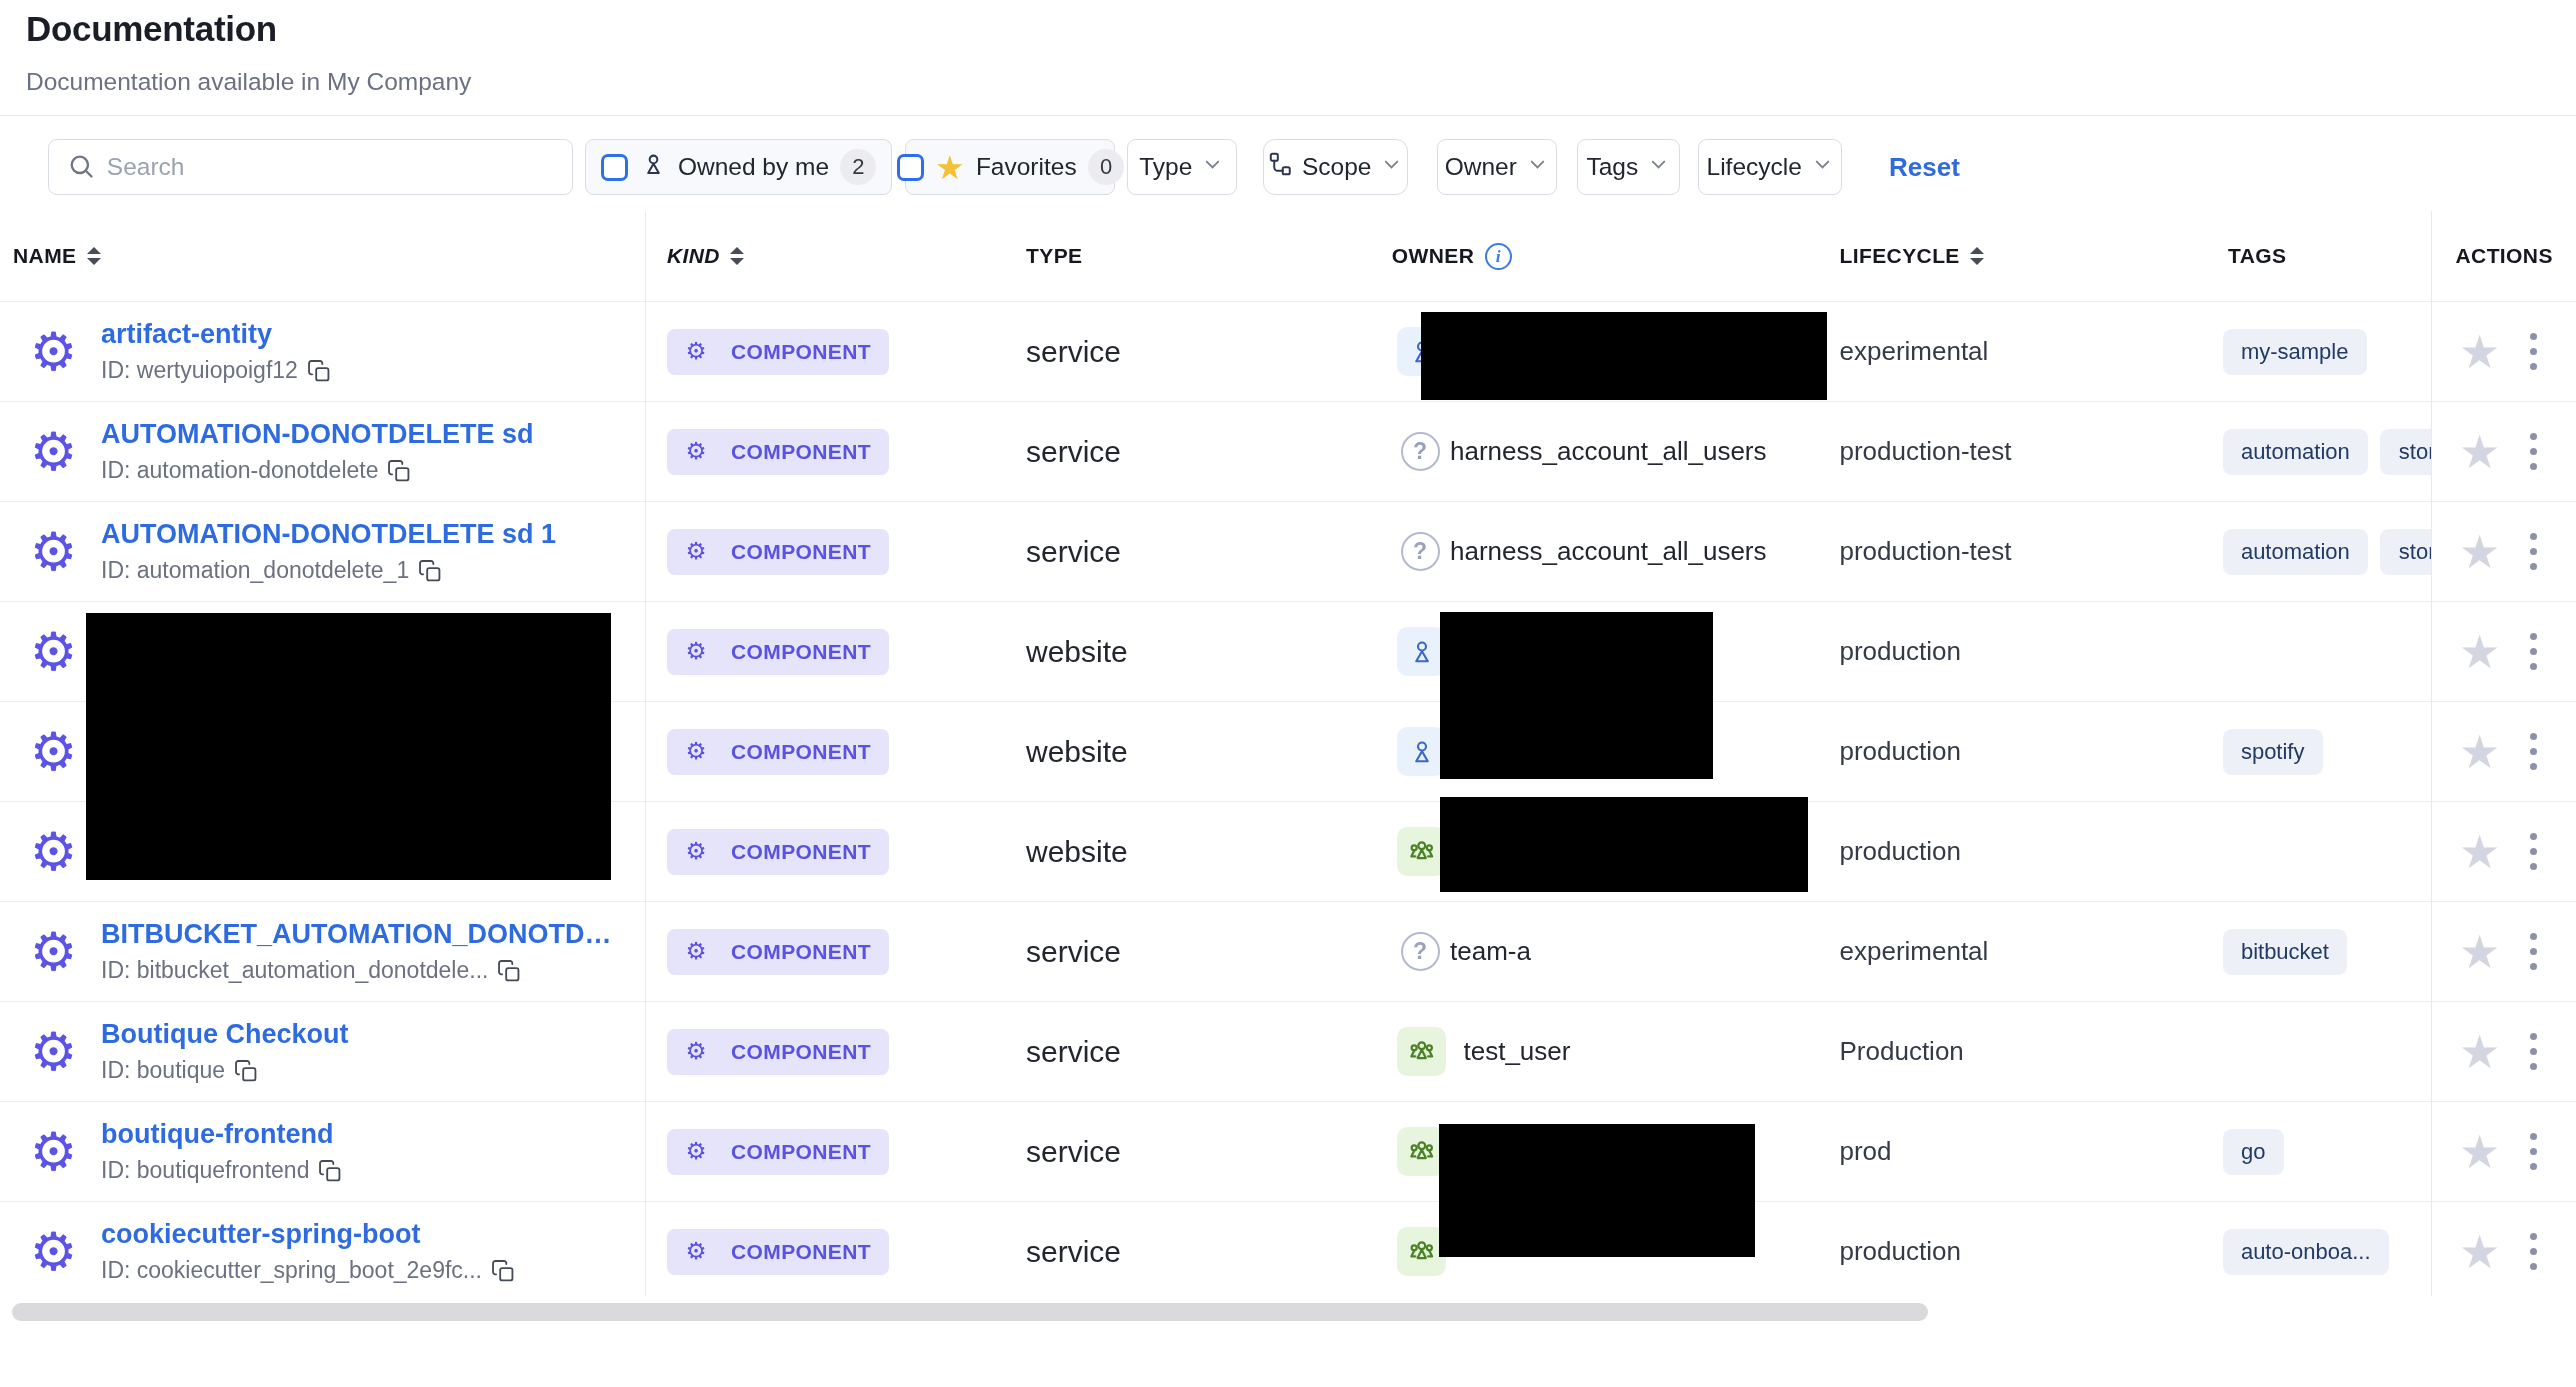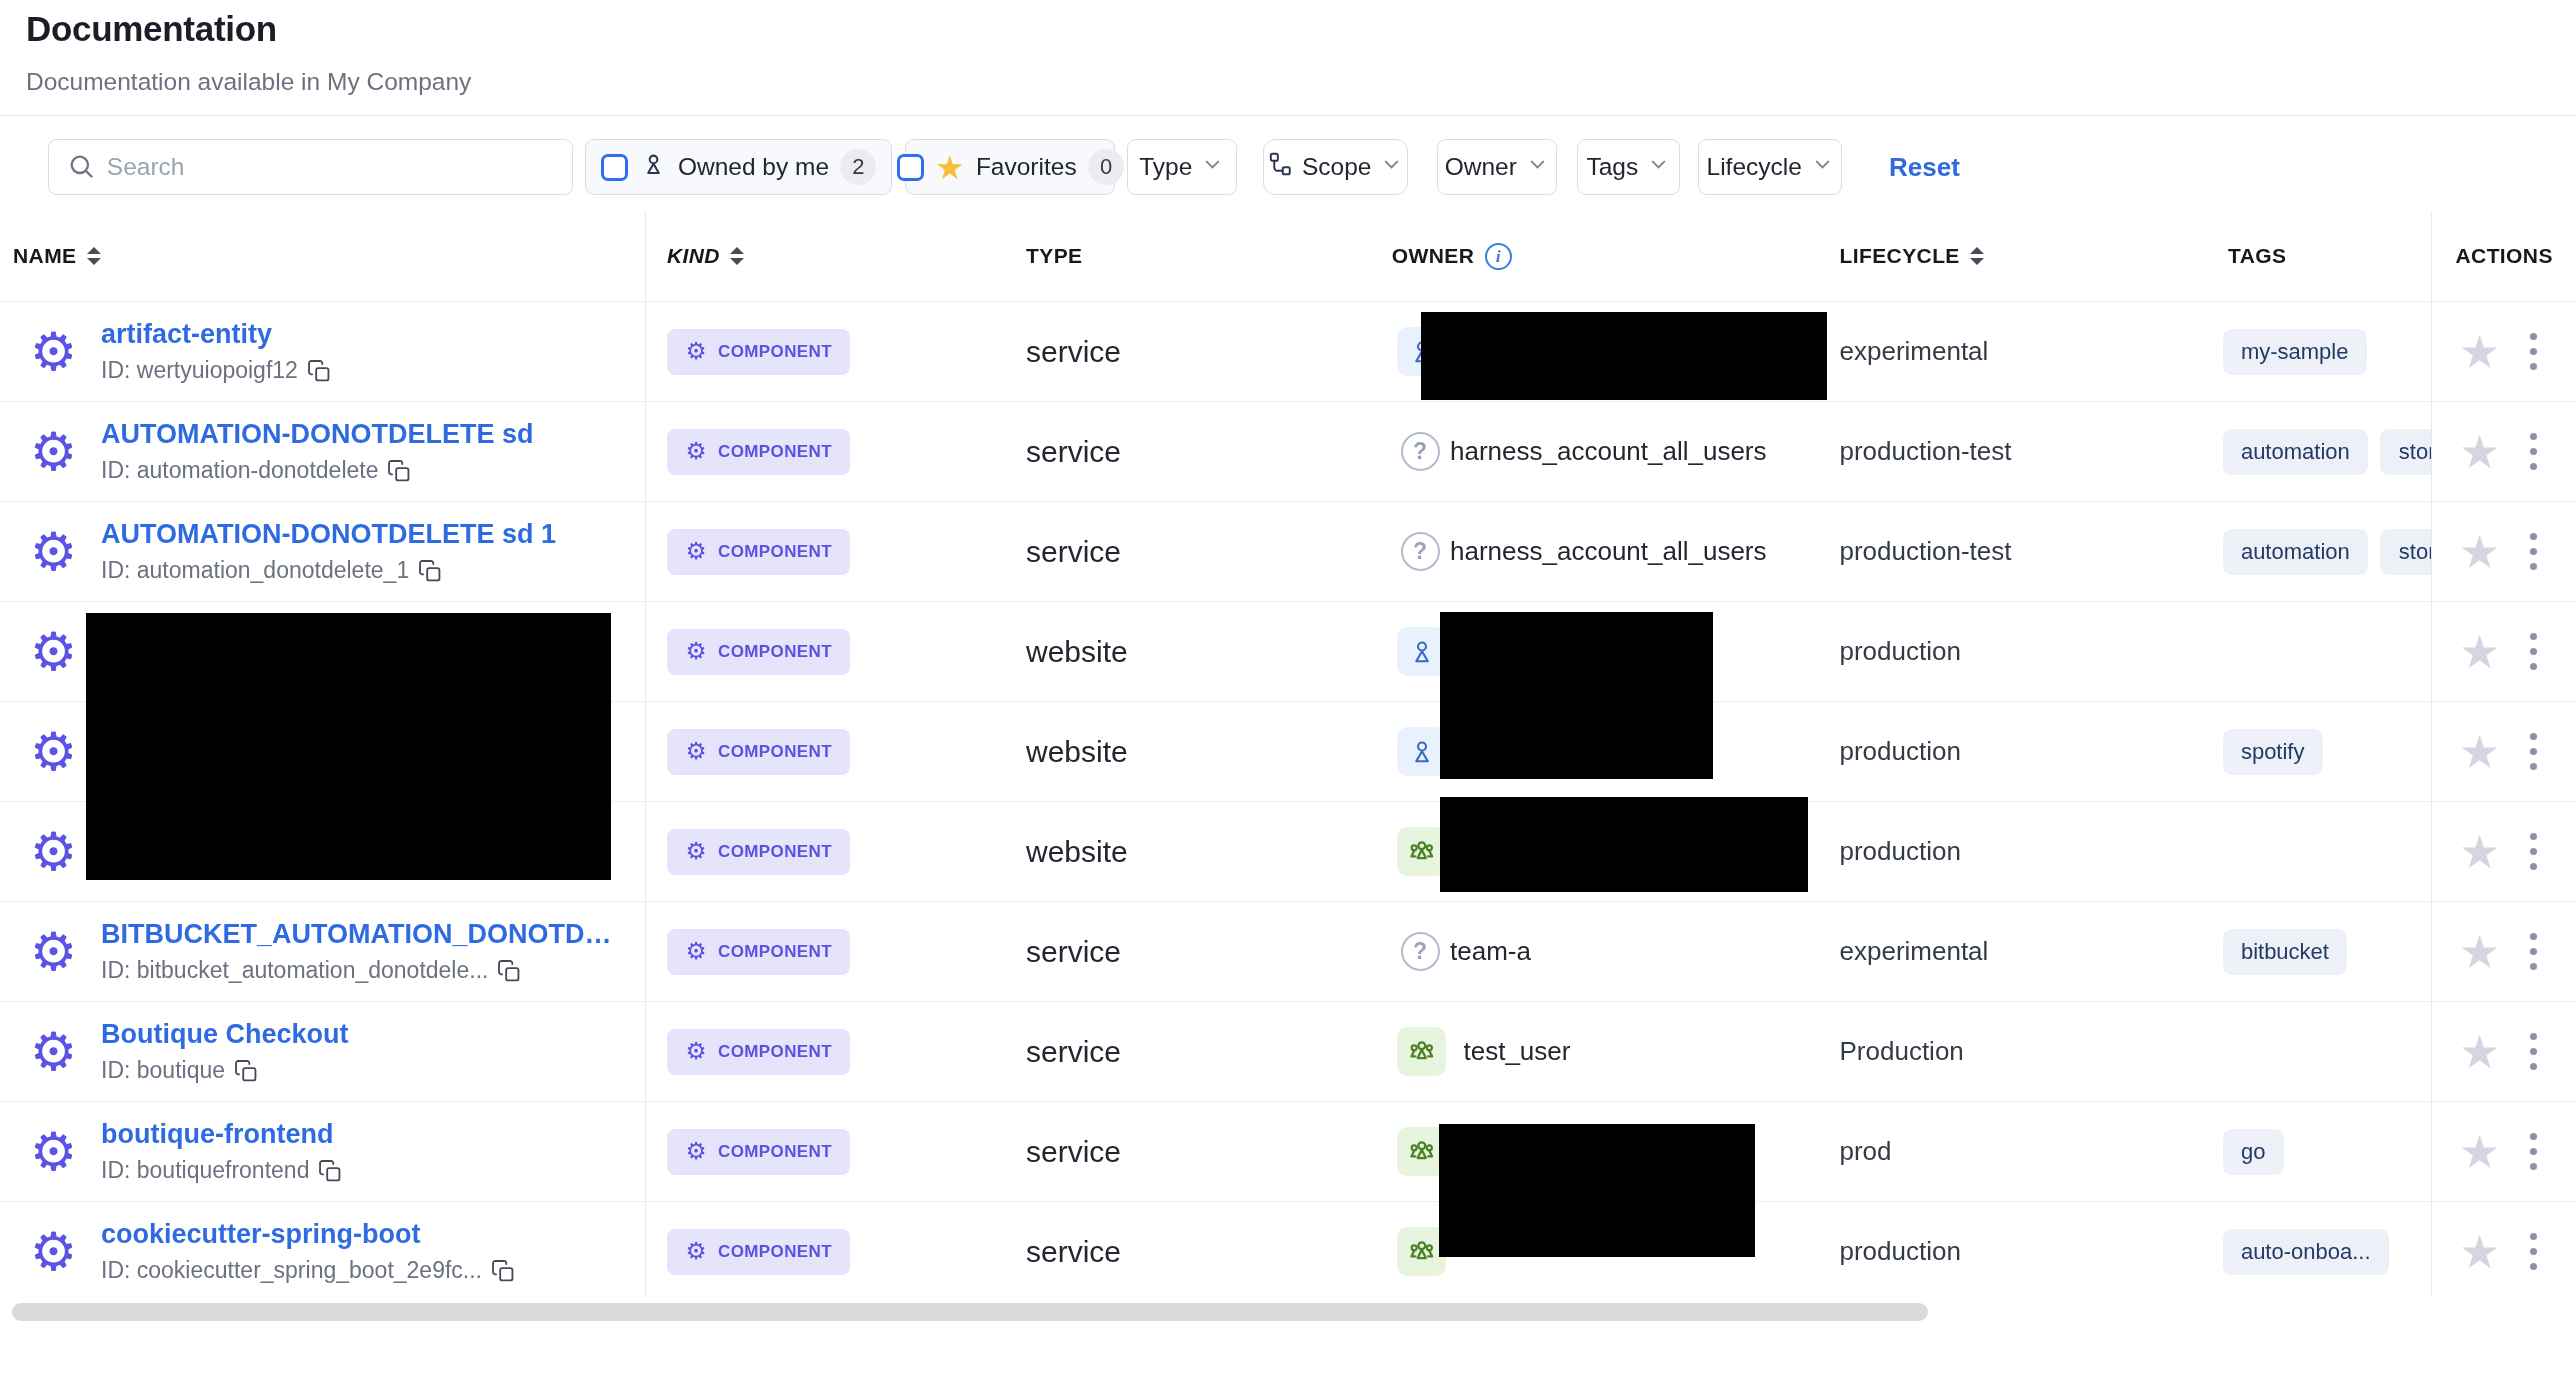--- a/index.html
+++ b/index.html
@@ -68,22 +68,22 @@
     align-items:center; justify-content:center; color:#5a53e6; }
   .gear-lg::after { content:"⚙"; font-family:"DejaVu Sans",sans-serif; font-size:53px; line-height:1; }
   .name-text { display:flex; flex-direction:column; gap:7.9px; min-width:0; }
   .name-link { font-size:27px; font-weight:700; color:#2e6be0; text-decoration:none;
     white-space:nowrap; overflow:hidden; text-overflow:ellipsis; max-width:525px; }
   .id-line { display:flex; align-items:center; gap:8.8px; }
   .id-text { font-size:23px; color:#6b7180; white-space:nowrap; }
   .copy-icon svg { display:block; }
 
   .c-kind { padding-left:22px; }
-  .kind-chip { display:inline-flex; align-items:center; height:46px; padding:0 18.4px; gap:11px;
-    background:#e6e4fb; border-radius:7.9px; color:#5a52e0; font-size:17px; font-weight:700;
+  .kind-chip { display:inline-flex; align-items:center; height:46px; padding:0 18.4px; gap:24px;
+    background:#e6e4fb; border-radius:7.9px; color:#5a52e0; font-size:21px; font-weight:700;
     letter-spacing:0.4px; }
   .gear-sm::after { content:"⚙"; font-family:"DejaVu Sans",sans-serif; font-size:23.6px; line-height:1; }
 
   .c-type { padding-left:7px; font-size:30px; color:#23262e; }
   .c-owner { padding-left:14px; font-size:26px; color:#23262e; }
   .owner-tile { flex:none; display:flex; align-items:center; justify-content:center; }
   .tile-user { width:49px; height:49px; border-radius:10.5px; background:#e9f2fc; margin-right:17.5px; }
   .tile-user svg { stroke:#3968c8; }
   .tile-group { width:49px; height:49px; border-radius:10.5px; background:#e7f4de; margin-right:17.5px; }
   .tile-group svg { stroke:#4c8226; }

